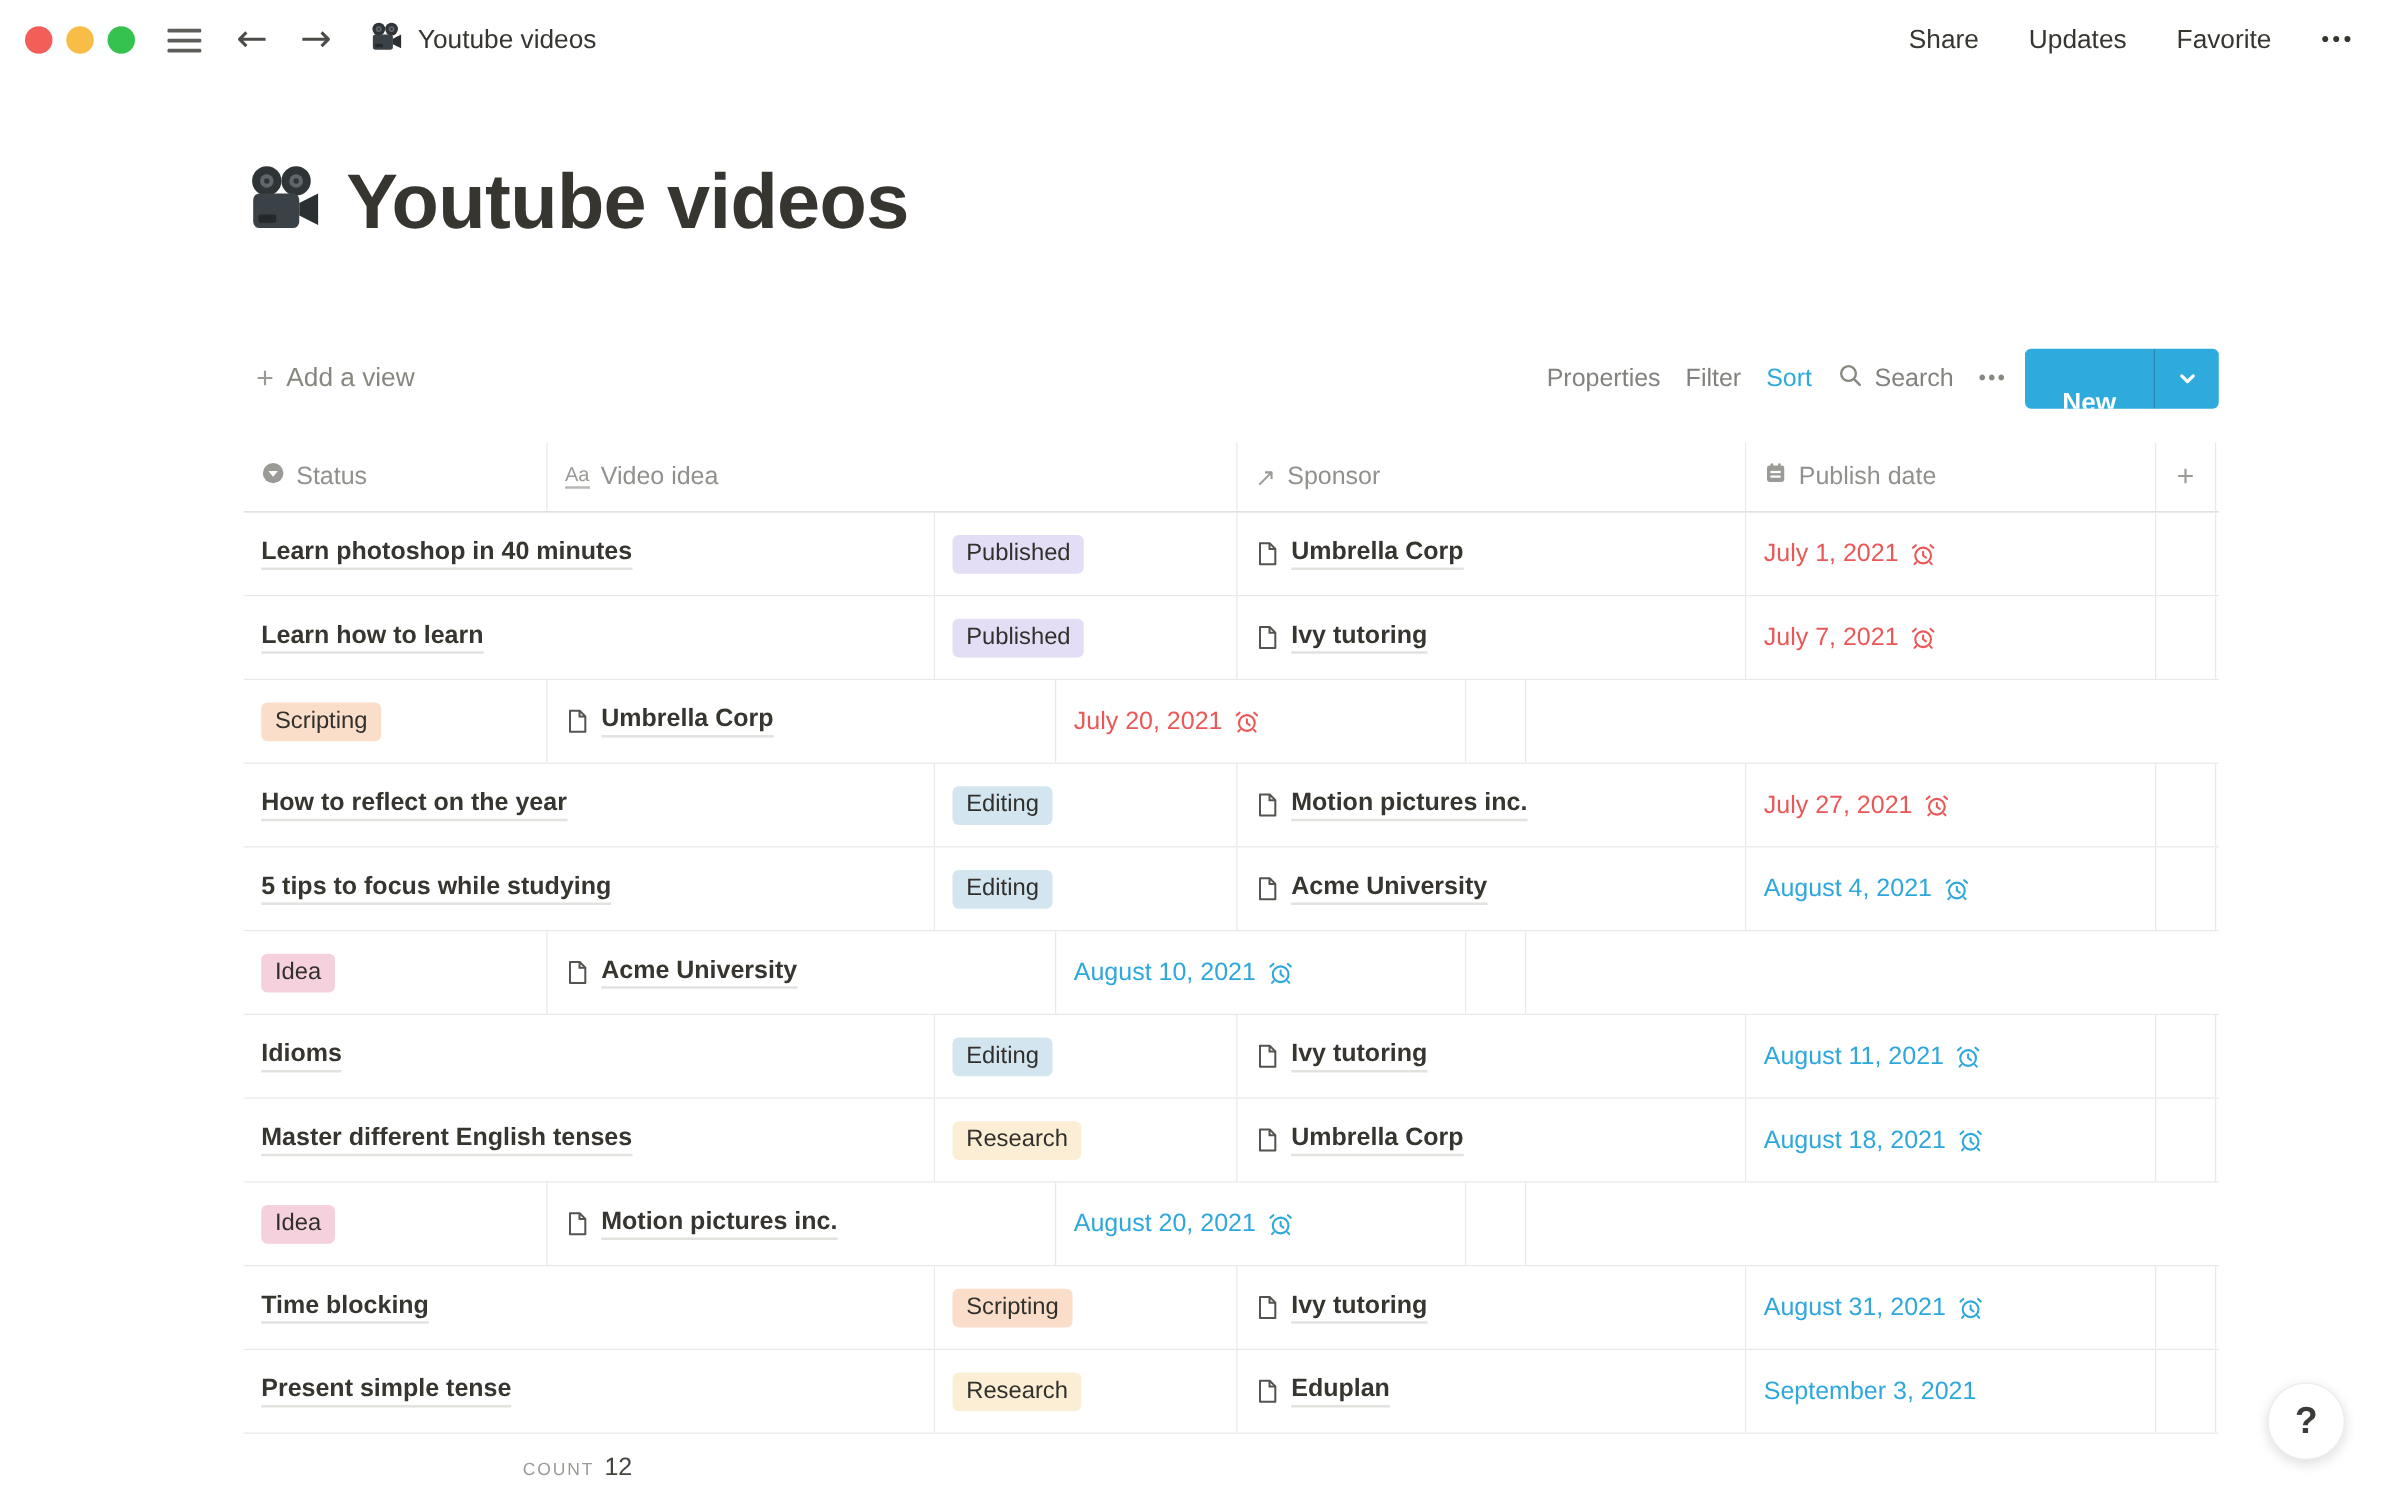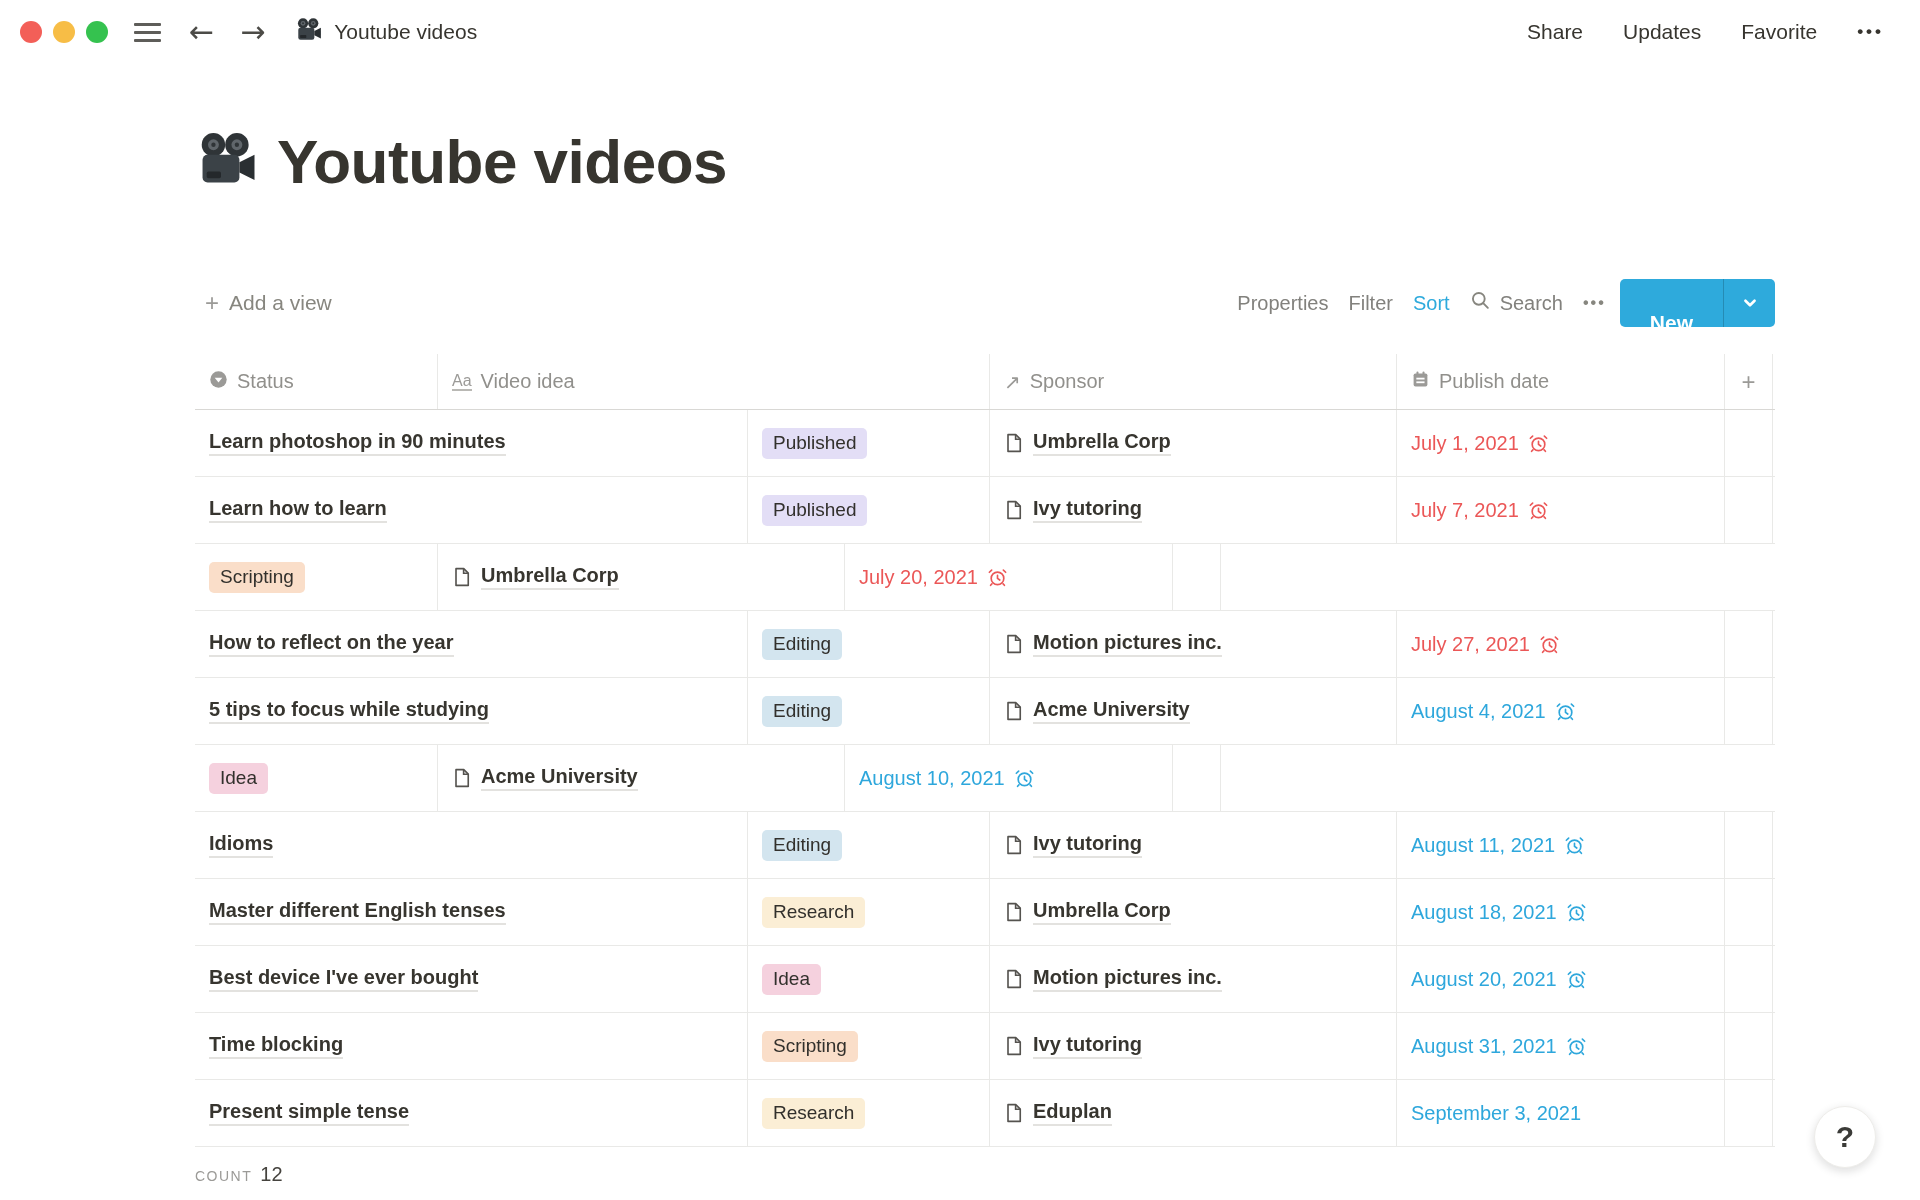--- a/index.html
+++ b/index.html
@@ -55,21 +55,21 @@
   .cell + .cell { border-left:1px solid var(--line); }
   .c4 { border-right:1px solid var(--line); }
   .cell-link { font-size:20px; font-weight:600; color:#37352F; border-bottom:2.5px solid #E3E2DF;
     padding-bottom:1px; white-space:nowrap; cursor:pointer; }
   .pill { display:inline-block; padding:4px 11px 5px; border-radius:5px; font-size:19px; color:#32302C; white-space:nowrap; }
   .doc { display:flex; margin-right:9px; flex:0 0 auto; }
   .datewrap { gap:9px; font-size:20px; font-weight:500; white-space:nowrap; cursor:pointer; }
   .clock { display:flex; }
 
   .tfoot { display:flex; }
-  .count-cell { width:552px; text-align:left; padding:16px 18px 0 0; }
+  .count-cell { width:552px; text-align:center; padding:16px 18px 0 0; }
   .count-label { font-size:14px; letter-spacing:1.5px; color:#9B9A97; font-weight:500; }
   .count-value { font-size:20px; color:#45433E; margin-left:8px; font-weight:500; }
 
   
   .help { position:fixed; right:44px; bottom:32px; width:62px; height:62px; border-radius:50%;
     background:#fff; border:1px solid #EDECE9; box-shadow:0 3px 10px rgba(15,15,15,0.14);
     display:flex; align-items:center; justify-content:center; font-size:30px; font-weight:700; color:#3b3b38; cursor:pointer; }
 </style>
 </head>
 <body>
@@ -193,21 +193,21 @@
       <span>Publish date</span>
     </div>
     <div class="hcell c4 plus-col">
         <span>+</span>
       </div>
   </div>
 
   <div id="tbody">
       <div class="trow">
         <div class="cell c0">
-          <span class="cell-link">Learn photoshop in 90 minutes</span>
+          <span class="cell-link">Learn photoshop in 40 minutes</span>
         </div>
         <div class="cell c1">
           <span class="pill" style="background:#E3DEF6">Published</span>
         </div>
         <div class="cell c2">
           <span class="doc">
             <svg width="20" height="20" viewBox="0 0 16 16">
               <path d="M3.2 1.3h6.2L13 4.9v9.8H3.2z" fill="#fff" stroke="#55534F" stroke-width="1.3" stroke-linejoin="round"></path>
               <path d="M9.3 1.5v3.5H13" fill="none" stroke="#55534F" stroke-width="1.3"></path>
             </svg>
@@ -434,23 +434,20 @@
               <path d="M5.3 3.6L2.7 6"></path>
               <path d="M18.7 3.6L21.3 6"></path>
               <path d="M5.6 19.3l-1.5 1.6"></path>
               <path d="M18.4 19.3l1.5 1.6"></path>
             </svg>
           </span>
         </div>
         <div class="cell c4"></div>
       </div>
       <div class="trow">
-        <div class="cell c0">
-          <span class="cell-link">Best device I've ever bought</span>
-        </div>
         <div class="cell c1">
           <span class="pill" style="background:#F5D1DE">Idea</span>
         </div>
         <div class="cell c2">
           <span class="doc">
             <svg width="20" height="20" viewBox="0 0 16 16">
               <path d="M3.2 1.3h6.2L13 4.9v9.8H3.2z" fill="#fff" stroke="#55534F" stroke-width="1.3" stroke-linejoin="round"></path>
               <path d="M9.3 1.5v3.5H13" fill="none" stroke="#55534F" stroke-width="1.3"></path>
             </svg>
           </span>

